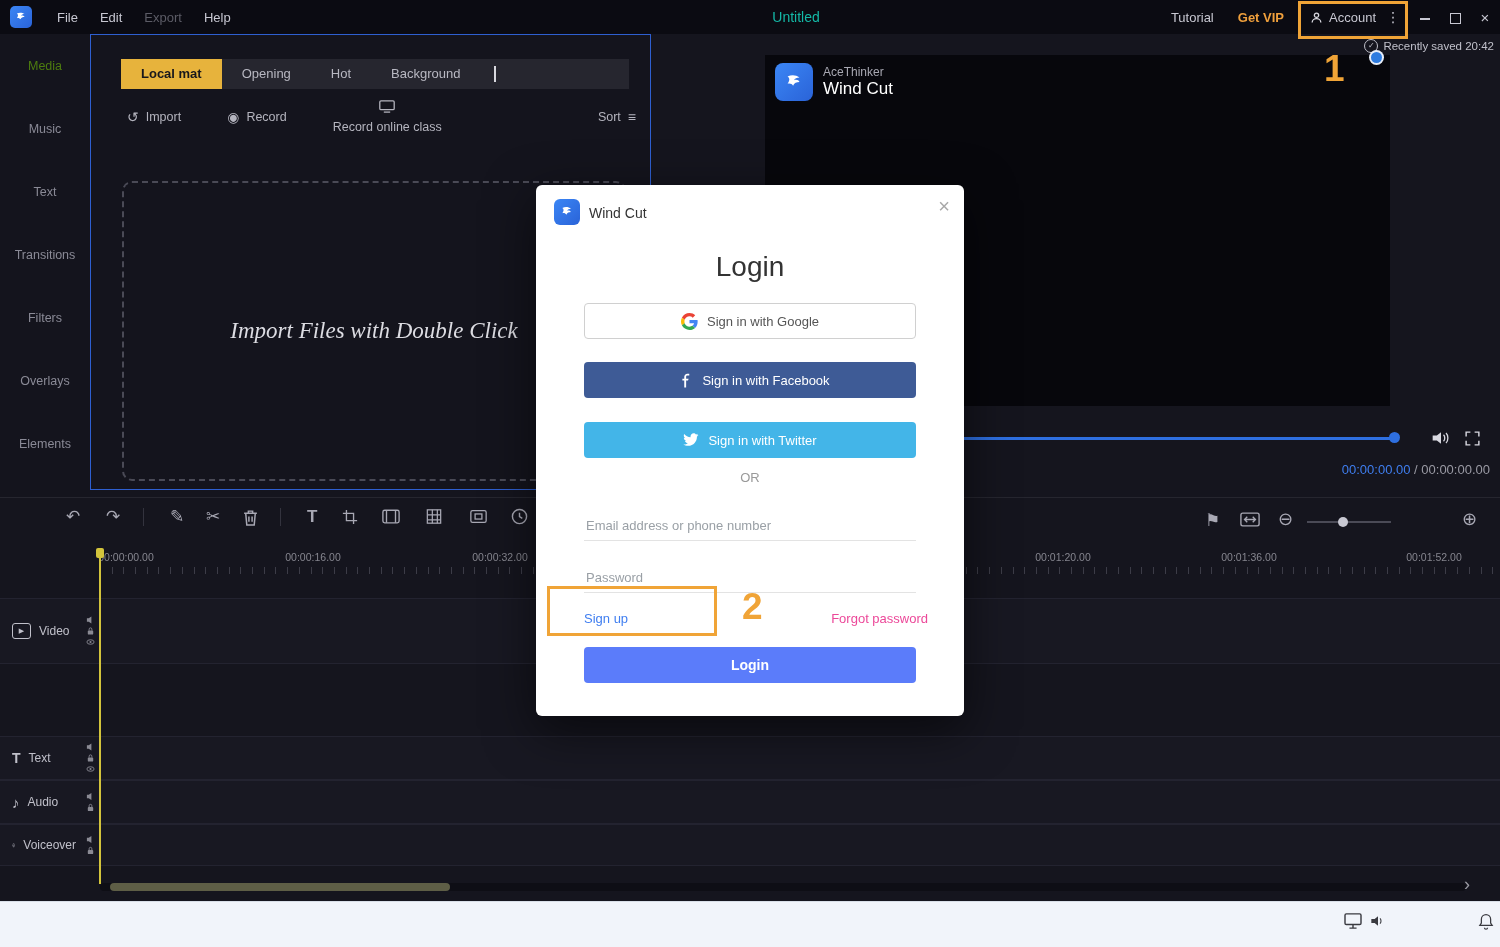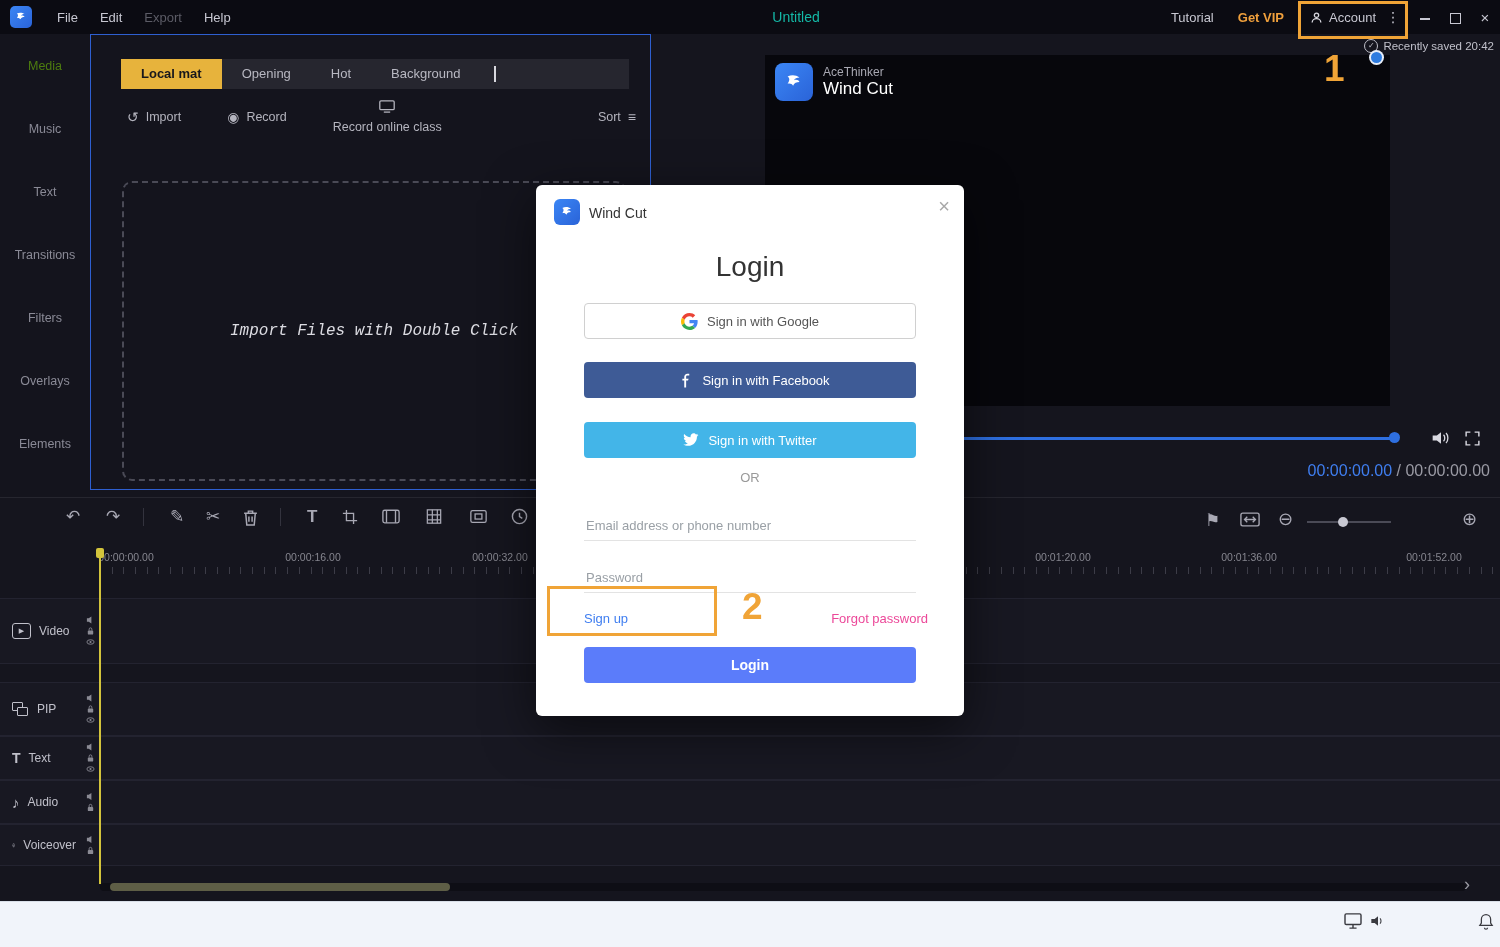--- a/index.html
+++ b/index.html
@@ -32,34 +32,34 @@
   .tabs-row{position:absolute;left:30px;top:24px;height:30px;width:508px;background:#26262f;display:flex;align-items:stretch;}
   .tab{padding:0 20px;line-height:30px;color:#b8b8c2;font-size:13px;}
   .tab.active{background:#e7b33c;color:#17171c;font-weight:bold;}
   .tab-cursor{width:2px;height:16px;background:#d8d8de;align-self:center;margin-left:14px;}
   .mp-toolbar{position:absolute;left:36px;right:14px;top:70px;height:24px;display:flex;align-items:center;color:#b4b4be;font-size:12.5px;}
   .mp-tool{display:flex;align-items:center;gap:7px;}
   .mp-ic{font-size:14px;color:#b4b4be;}
   .mp-filters{position:absolute;left:36px;top:108px;display:flex;gap:26px;font-size:12.5px;color:#9a9aa2;}
   .filter.active{color:#3f7ef0;border-bottom:1.5px solid #3f7ef0;padding-bottom:3px;}
   .dropzone{position:absolute;left:31px;top:146px;width:500px;height:296px;border:2px dashed #4a4a56;border-radius:10px;display:flex;align-items:center;justify-content:center;}
-  .dropzone span{font-family:Liberation Mono, monospace;font-style:italic;font-size:16px;color:#dcdce2;}
+  .dropzone span{font-family:Liberation Serif, serif;font-style:italic;font-size:23px;color:#dcdce2;}
 
   
   .video-stage{position:absolute;left:765px;top:55px;width:625px;height:351px;background:#07070c;}
   .brand{position:absolute;left:10px;top:8px;display:flex;gap:10px;align-items:center;}
   .brand-logo{width:38px;height:38px;border-radius:8px;background:linear-gradient(135deg,#3b86f5,#2a63d8);display:flex;align-items:center;justify-content:center;}
   .brand-l1{color:#a8a8b2;font-size:12px;}
   .brand-l2{color:#ffffff;font-size:17px;}
   .saved{position:absolute;right:6px;top:39px;color:#c0c0ca;font-size:11.5px;display:flex;align-items:center;gap:5px;}
   .circle-check{width:12px;height:12px;border:1px solid #c0c0ca;border-radius:50%;font-size:8px;line-height:12px;text-align:center;color:#c0c0ca;}
   .hint-dot{position:absolute;left:1371px;top:52px;width:11px;height:11px;border-radius:50%;background:#2e7ce0;box-shadow:0 0 0 2px #e8eef8;z-index:10;}
   .progress-line{position:absolute;left:790px;top:437px;width:604px;height:3px;background:#2e6fe0;border-radius:2px;}
   .progress-dot{position:absolute;left:1389px;top:432px;width:11px;height:11px;border-radius:50%;background:#2e6fe0;}
-  .timecode{position:absolute;right:10px;top:462px;font-size:16px;}
+  .timecode{position:absolute;right:10px;top:462px;font-size:13px;}
   .tc-cur{color:#3f7ef0;} .tc-rest{color:#9a9aa4;}
 
   
   .tl-sep{position:absolute;left:0;right:0;top:497px;height:1px;background:#26262f;}
   .tl-ic{position:absolute;color:#a8a8b4;font-size:17px;line-height:1;z-index:4;}
   .tl-div{position:absolute;width:1px;height:18px;background:#33333e;top:508px;z-index:4;}
   .zoom-track{position:absolute;left:1307px;top:521px;width:84px;height:2px;background:#4a4a56;z-index:4;}
   .zoom-dot{position:absolute;left:1338px;top:517px;width:10px;height:10px;border-radius:50%;background:#c8c8d2;z-index:4;}
   .ruler-label{position:absolute;top:551px;transform:translateX(-50%);color:#86868f;font-size:10.5px;z-index:2;}
   .ticks{position:absolute;left:100px;right:0;top:567px;height:7px;background:repeating-linear-gradient(90deg,#3c3c47 0,#3c3c47 1px,transparent 1px,transparent 11.7px);z-index:1;}
@@ -299,42 +299,20 @@
       <svg class="mini" viewBox="0 0 10 10">
           <rect x="2" y="4.5" width="6" height="4.5" rx="1" fill="#8a8a94"></rect>
           <path d="M3.5 4.5V3a1.5 1.5 0 013 0v1.5" stroke="#8a8a94" fill="none"></path>
         </svg>
       <svg class="mini" viewBox="0 0 10 10">
           <ellipse cx="5" cy="5" rx="4" ry="2.5" fill="none" stroke="#8a8a94"></ellipse>
           <circle cx="5" cy="5" r="1.2" fill="#8a8a94"></circle>
         </svg>
     </div>
   </div>
-  <div class="lane" style="top:682px;height:52px;">
-    <div class="track-head">
-      <span class="pip-ic">
-          <i></i>
-          <i></i>
-        </span>
-      <span>PIP</span>
-    </div>
-    <div class="minis">
-      <svg class="mini" viewBox="0 0 10 10">
-          <path fill="#8a8a94" d="M1 3v4h2l3 2V1L3 3z"></path>
-        </svg>
-      <svg class="mini" viewBox="0 0 10 10">
-          <rect x="2" y="4.5" width="6" height="4.5" rx="1" fill="#8a8a94"></rect>
-          <path d="M3.5 4.5V3a1.5 1.5 0 013 0v1.5" stroke="#8a8a94" fill="none"></path>
-        </svg>
-      <svg class="mini" viewBox="0 0 10 10">
-          <ellipse cx="5" cy="5" rx="4" ry="2.5" fill="none" stroke="#8a8a94"></ellipse>
-          <circle cx="5" cy="5" r="1.2" fill="#8a8a94"></circle>
-        </svg>
-    </div>
-  </div>
   <div class="lane" style="top:736px;height:42px;">
     <div class="track-head">
       <span class="txt-ic">T</span>
       <span>Text</span>
     </div>
     <div class="minis">
       <svg class="mini" viewBox="0 0 10 10">
           <path fill="#8a8a94" d="M1 3v4h2l3 2V1L3 3z"></path>
         </svg>
       <svg class="mini" viewBox="0 0 10 10">

